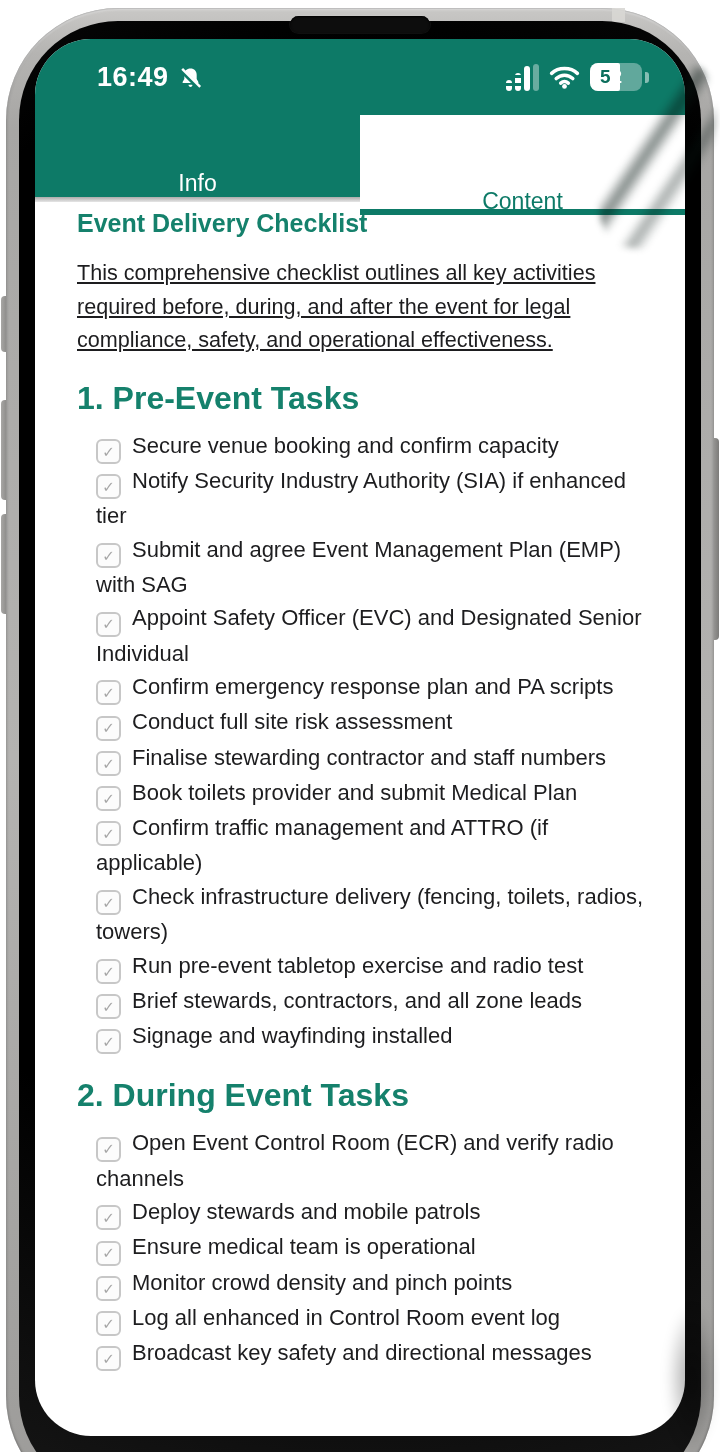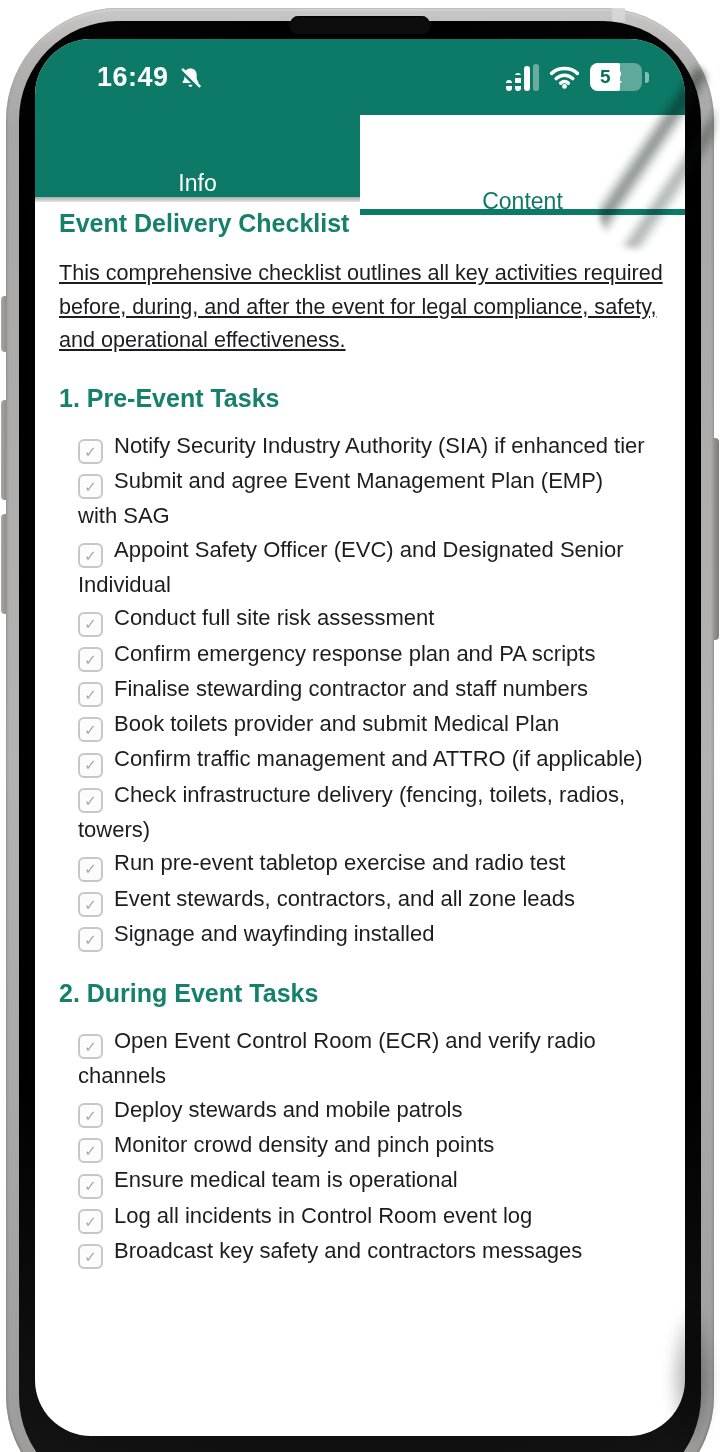--- a/index.html
+++ b/index.html
@@ -88,29 +88,29 @@
   
   .tabs{display:flex;height:88px;position:relative;}
   .tab{flex:1;display:flex;align-items:flex-end;justify-content:center;font-size:23px;cursor:pointer;}
   .tab-info{background:var(--teal);color:#fff;height:82px;position:relative;}
   .tab-info::after{
     content:"";position:absolute;top:82px;left:0;right:0;height:5px;
     background:linear-gradient(#ababab,#e6e6e6);
   }
   .tab-content{background:#fff;color:var(--teal);height:100px;box-shadow:inset 0 -6px 0 var(--teal);font-weight:400;}
   
-  .content{padding:5px 20px 0 24px;color:var(--text);}
+  .content{padding:5px 20px 0 24px;color:var(--text);margin-left:18px;}
   .content h1{
     margin:0;font-size:25px;line-height:30px;font-weight:700;color:var(--heading);
   }
   .content p.intro{
     margin:18px 0 0 0;font-size:21.6px;line-height:33.5px;color:var(--text);text-decoration:underline;
   }
   h2.sec-h{
-    margin:26px 0 16px 0;font-size:25px;line-height:30px;font-weight:700;color:var(--heading);
+    margin:26px 0 16px 0;font-size:32px;line-height:30px;font-weight:700;color:var(--heading);
   }
   ul.check-list{
     list-style:none;margin:0;padding:0 17px 0 19px;
   }
   ul.check-list li{
     font-size:22px;line-height:33.5px;color:var(--text);
   }
   span.cb{
     display:inline-flex;width:21px;height:21px;box-sizing:content-box;
     border:2px solid var(--cb-border);border-radius:6px;background:#fcfcfc;
@@ -178,41 +178,42 @@
         <span>Content</span>
       </div>
     </div>
 
     <div class="content">
       <h1>Event Delivery Checklist</h1>
       <p class="intro">This comprehensive checklist outlines all key activities required before, during, and after the event for legal compliance, safety, and operational effectiveness.</p>
       <div id="sections-root">
           <h2 class="sec-h">1. Pre-Event Tasks</h2>
           <ul class="check-list">
+            <li><span class="cb">✓</span><span>Secure venue booking and confirm capacity</span></li>
             <li><span class="cb">✓</span><span>Notify Security Industry Authority (SIA) if enhanced tier</span></li>
             <li><span class="cb">✓</span><span>Submit and agree Event Management Plan (EMP) with SAG</span></li>
             <li><span class="cb">✓</span><span>Appoint Safety Officer (EVC) and Designated Senior Individual</span></li>
+            <li><span class="cb">✓</span><span>Confirm emergency response plan and PA scripts</span></li>
             <li><span class="cb">✓</span><span>Conduct full site risk assessment</span></li>
-            <li><span class="cb">✓</span><span>Confirm emergency response plan and PA scripts</span></li>
             <li><span class="cb">✓</span><span>Finalise stewarding contractor and staff numbers</span></li>
             <li><span class="cb">✓</span><span>Book toilets provider and submit Medical Plan</span></li>
             <li><span class="cb">✓</span><span>Confirm traffic management and ATTRO (if applicable)</span></li>
             <li><span class="cb">✓</span><span>Check infrastructure delivery (fencing, toilets, radios, towers)</span></li>
             <li><span class="cb">✓</span><span>Run pre-event tabletop exercise and radio test</span></li>
-            <li><span class="cb">✓</span><span>Event stewards, contractors, and all zone leads</span></li>
+            <li><span class="cb">✓</span><span>Brief stewards, contractors, and all zone leads</span></li>
             <li><span class="cb">✓</span><span>Signage and wayfinding installed</span></li>
           </ul>
           <h2 class="sec-h">2. During Event Tasks</h2>
           <ul class="check-list">
             <li><span class="cb">✓</span><span>Open Event Control Room (ECR) and verify radio channels</span></li>
             <li><span class="cb">✓</span><span>Deploy stewards and mobile patrols</span></li>
+            <li><span class="cb">✓</span><span>Ensure medical team is operational</span></li>
             <li><span class="cb">✓</span><span>Monitor crowd density and pinch points</span></li>
-            <li><span class="cb">✓</span><span>Ensure medical team is operational</span></li>
-            <li><span class="cb">✓</span><span>Log all incidents in Control Room event log</span></li>
-            <li><span class="cb">✓</span><span>Broadcast key safety and contractors messages</span></li>
+            <li><span class="cb">✓</span><span>Log all enhanced in Control Room event log</span></li>
+            <li><span class="cb">✓</span><span>Broadcast key safety and directional messages</span></li>
           </ul>
         </div>
     </div>
 
   </div>
 
   <div class="smudge smudge-tr"></div>
   <div class="smudge smudge-br"></div>
 </div>
 

